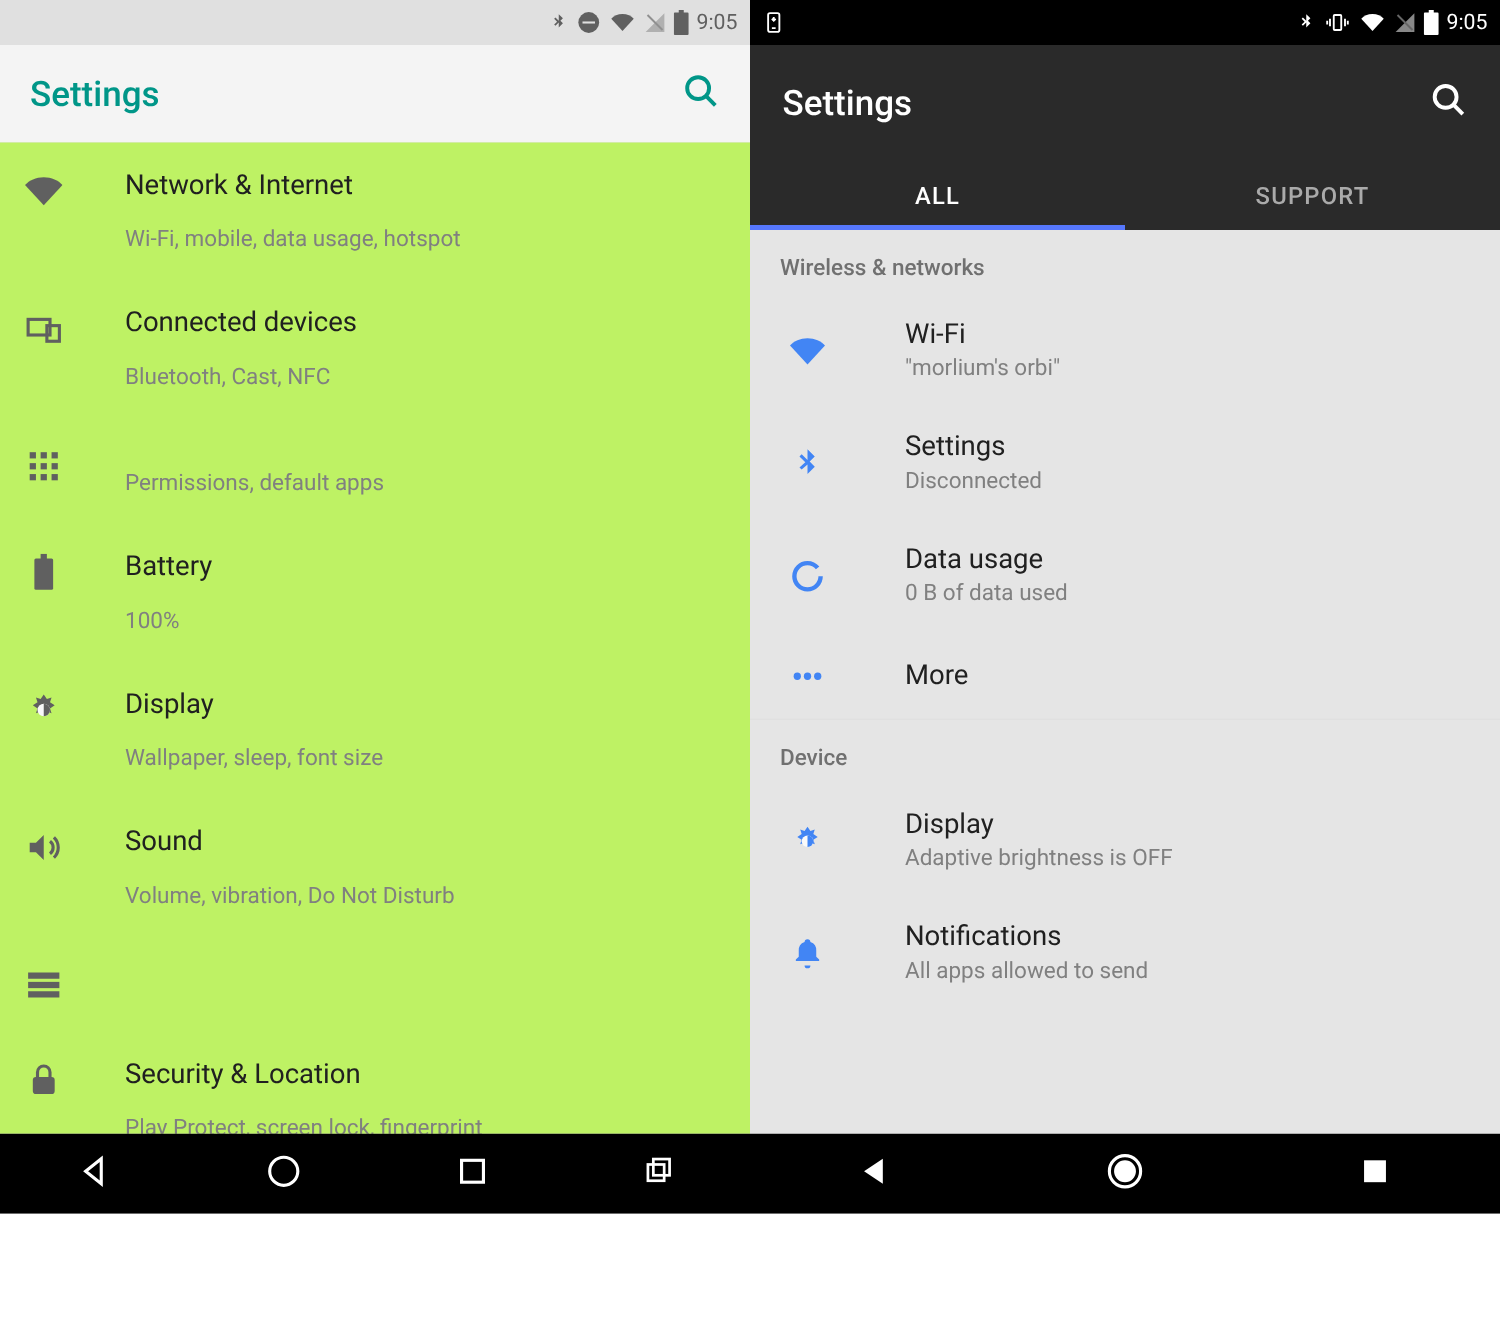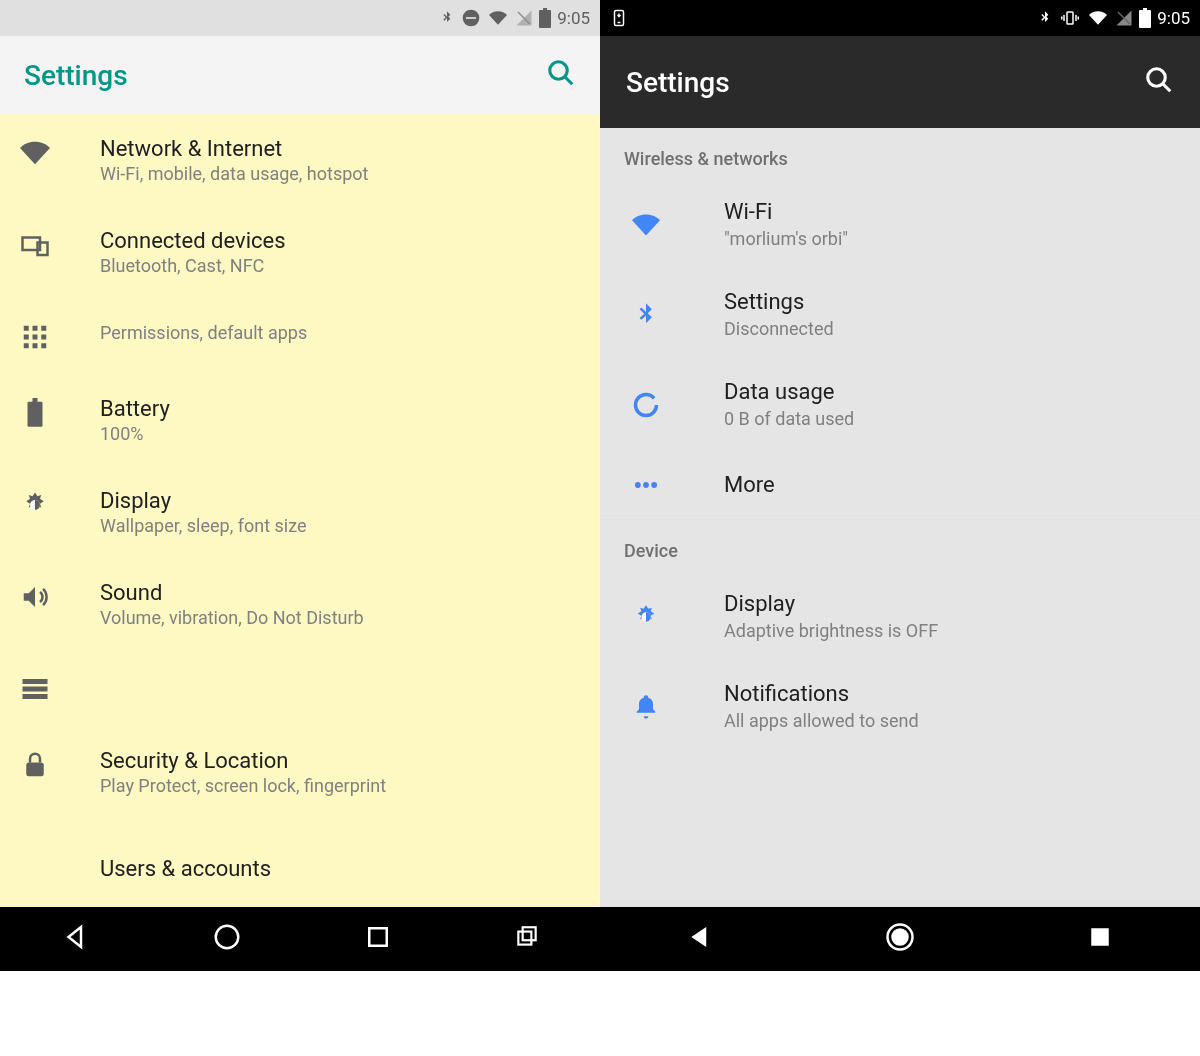--- a/index.html
+++ b/index.html
@@ -16,27 +16,27 @@
 .status-icons { display:flex; align-items:center; gap:6px; }
 .status-icons svg { display:block; }
 .status-time { font-size:17px; font-weight:400; }
 
 
 .appbar-left { background:#f4f4f4; height:78px; display:flex; align-items:center; justify-content:space-between; padding:0 24px; box-shadow:0 1px 0 rgba(0,0,0,0.1); }
 .appbar-left .title { color:#009688; font-size:28px; font-weight:500; }
 .appbar-left .search svg { width:30px; height:30px; }
 
 
-.list-left { flex:1; overflow:hidden; background:#fef9c3; }
+.list-left { flex:1; overflow:hidden; background:#bef264; }
 .item-left { display:flex; align-items:flex-start; padding:22px 20px 22px 20px; }
 .item-left .icon-wrap { width:80px; display:flex; justify-content:flex-start; align-items:center; padding-top:2px; }
 .item-left .icon-wrap svg { width:30px; height:30px; }
 .item-left .texts { flex:1; }
 .item-left .label { font-size:22px; color:#202020; font-weight:400; }
-.item-left .sublabel { font-size:18px; color:#808080; margin-top:2px; }
+.item-left .sublabel { font-size:18px; color:#808080; margin-top:20px; }
 .item-left.cut { padding-bottom:0; }
 .item-left.cut .label { position:relative; top:16px; }
 
 
 .navbar { background:#000; height:64px; display:flex; align-items:center; justify-content:space-around; }
 .navbar .nav-btn svg { width:30px; height:30px; }
 .navbar .nav-btn.extra svg { width:26px; height:26px; }
 
 
 .appbar-right { background:#2a2a2a; color:#fff; }
@@ -261,20 +261,24 @@
   <div class="appbar-right">
     <div class="appbar-right-top">
       <div class="title">Settings</div>
       <div class="search">
         <svg viewBox="0 0 24 24" fill="none" stroke="#fff" stroke-width="2.5">
             <circle cx="10" cy="10" r="7"></circle>
             <line x1="15" y1="15" x2="21" y2="21"></line>
           </svg>
       </div>
     </div>
+    <div class="tabs">
+      <div class="tab active">ALL</div>
+      <div class="tab">SUPPORT</div>
+    </div>
   </div>
 
   <div class="list-right">
     <div class="section-label">Wireless &amp; networks</div>
 
     <div class="item-right">
       <div class="icon-wrap">
           <svg viewBox="0 0 24 24" fill="#4285f4">
             <path d="M12 3C7 3 2.7 5 0 8l12 13L24 8c-2.7-3-7-5-12-5z"></path>
           </svg>

